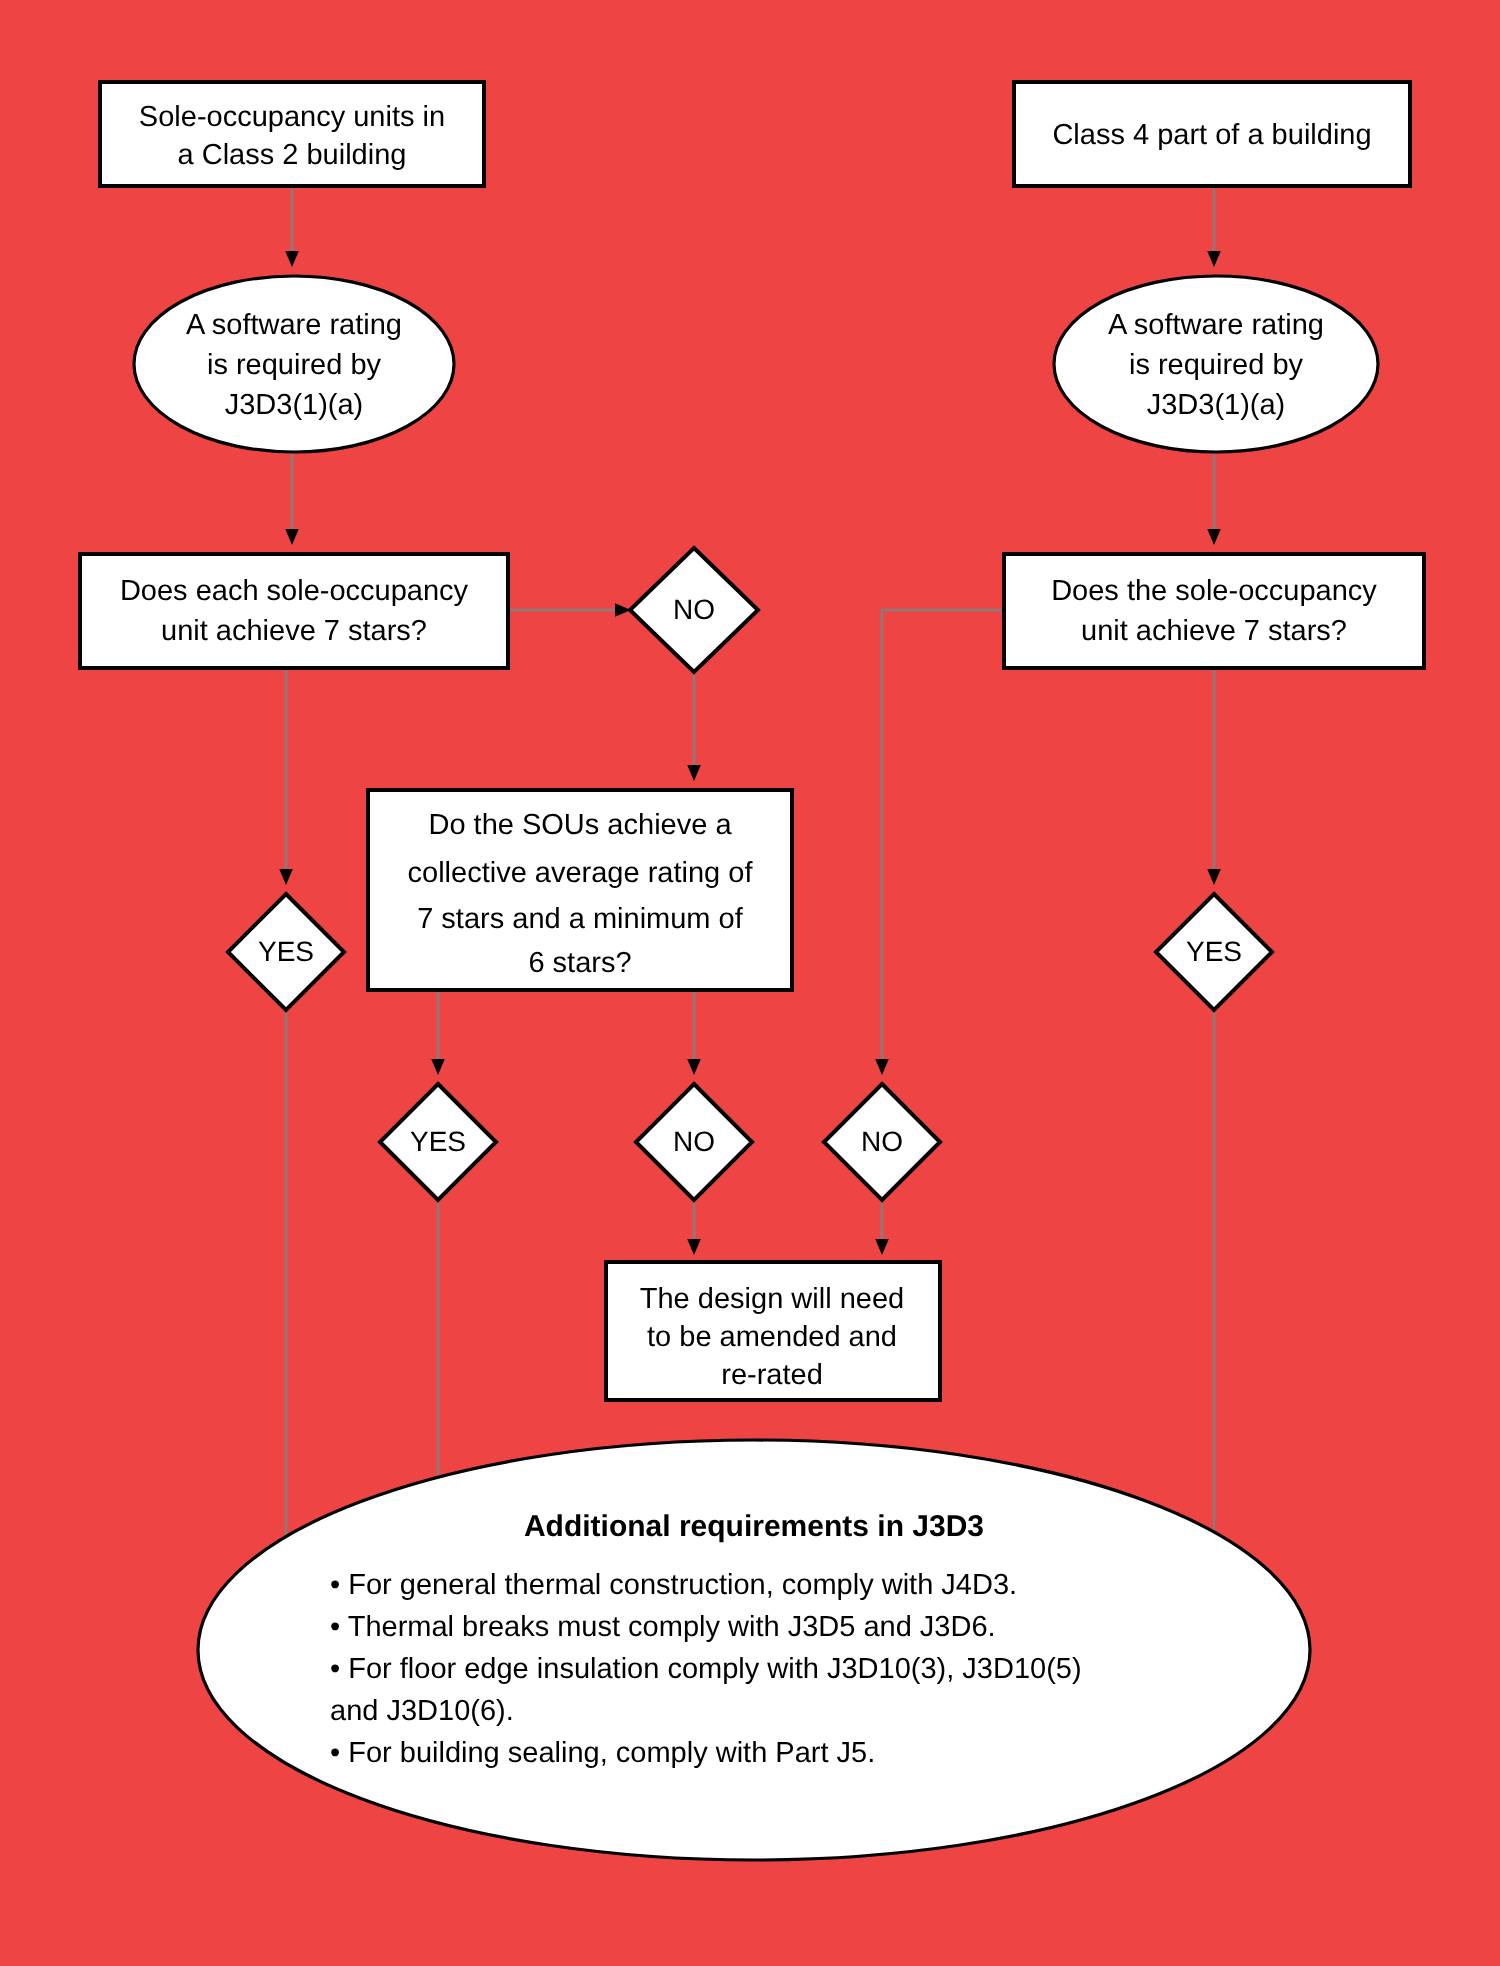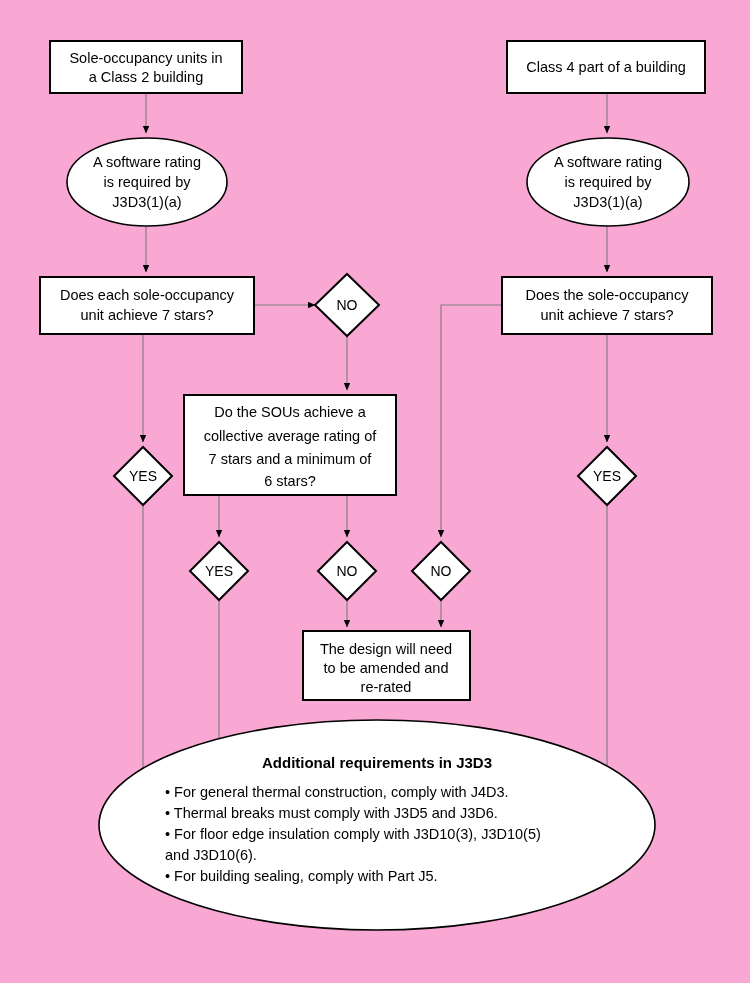--- a/index.html
+++ b/index.html
@@ -4,21 +4,21 @@
 <style>
   html, body {
     margin: 0;
     padding: 0;
     background: #ffffff;
   }
   #diagram-root {
     position: relative;
     width: 750px;
     height: 983px;
-    background: #f9a8d4;
+    background: #ef4444;
     font-family: "Liberation Sans", sans-serif;
   }
   svg#flowchart {
     display: block;
     width: 750px;
     height: 983px;
   }
   .shape-outline {
     fill: #ffffff;
     stroke: #000000;

